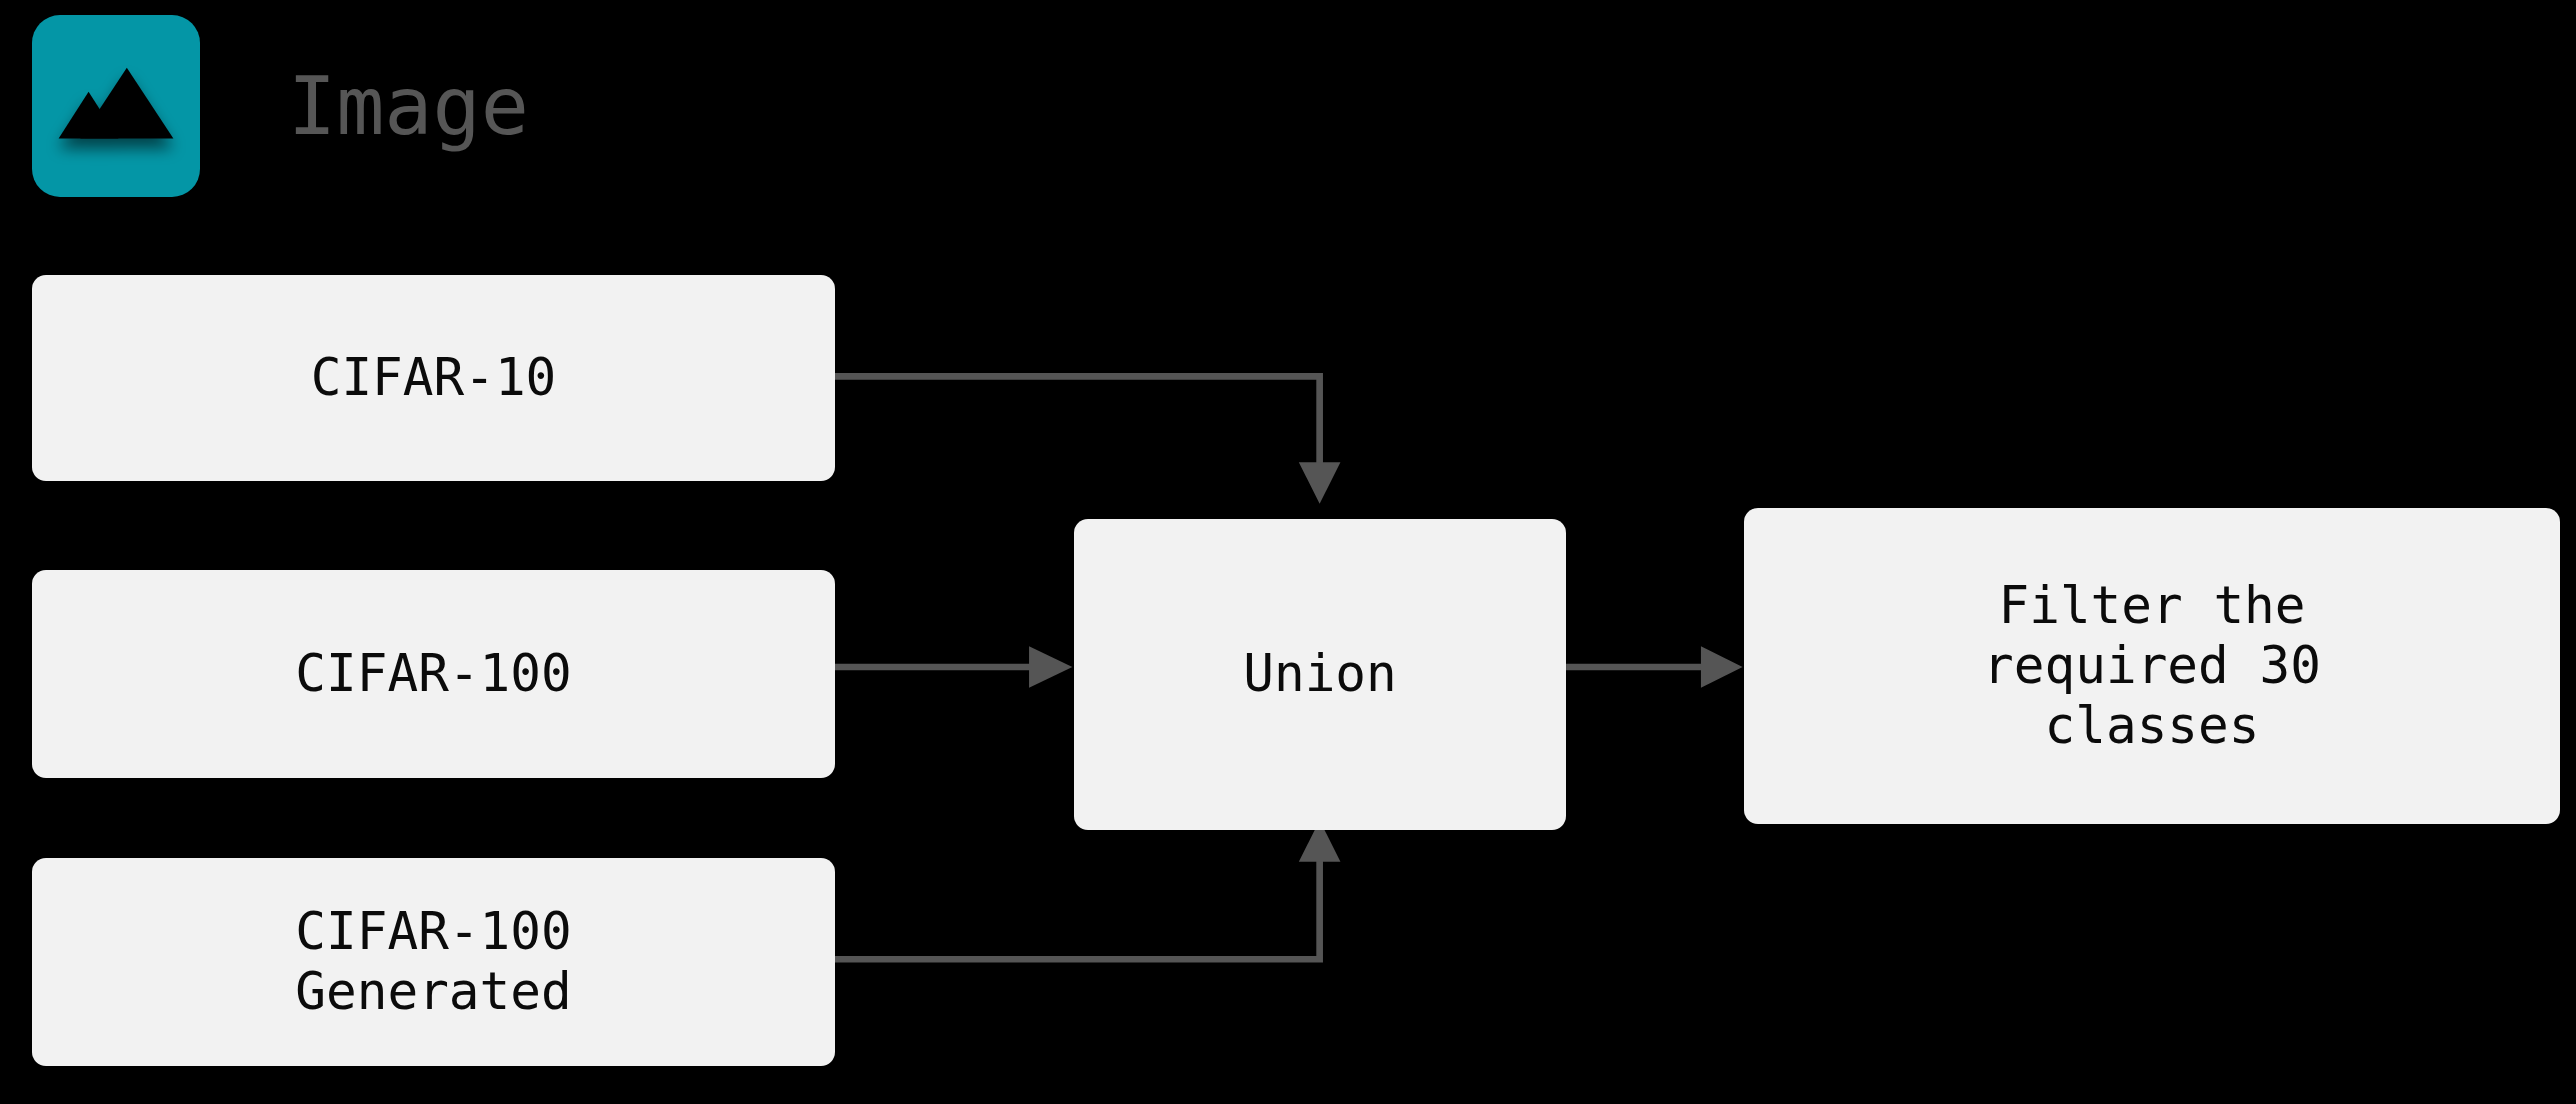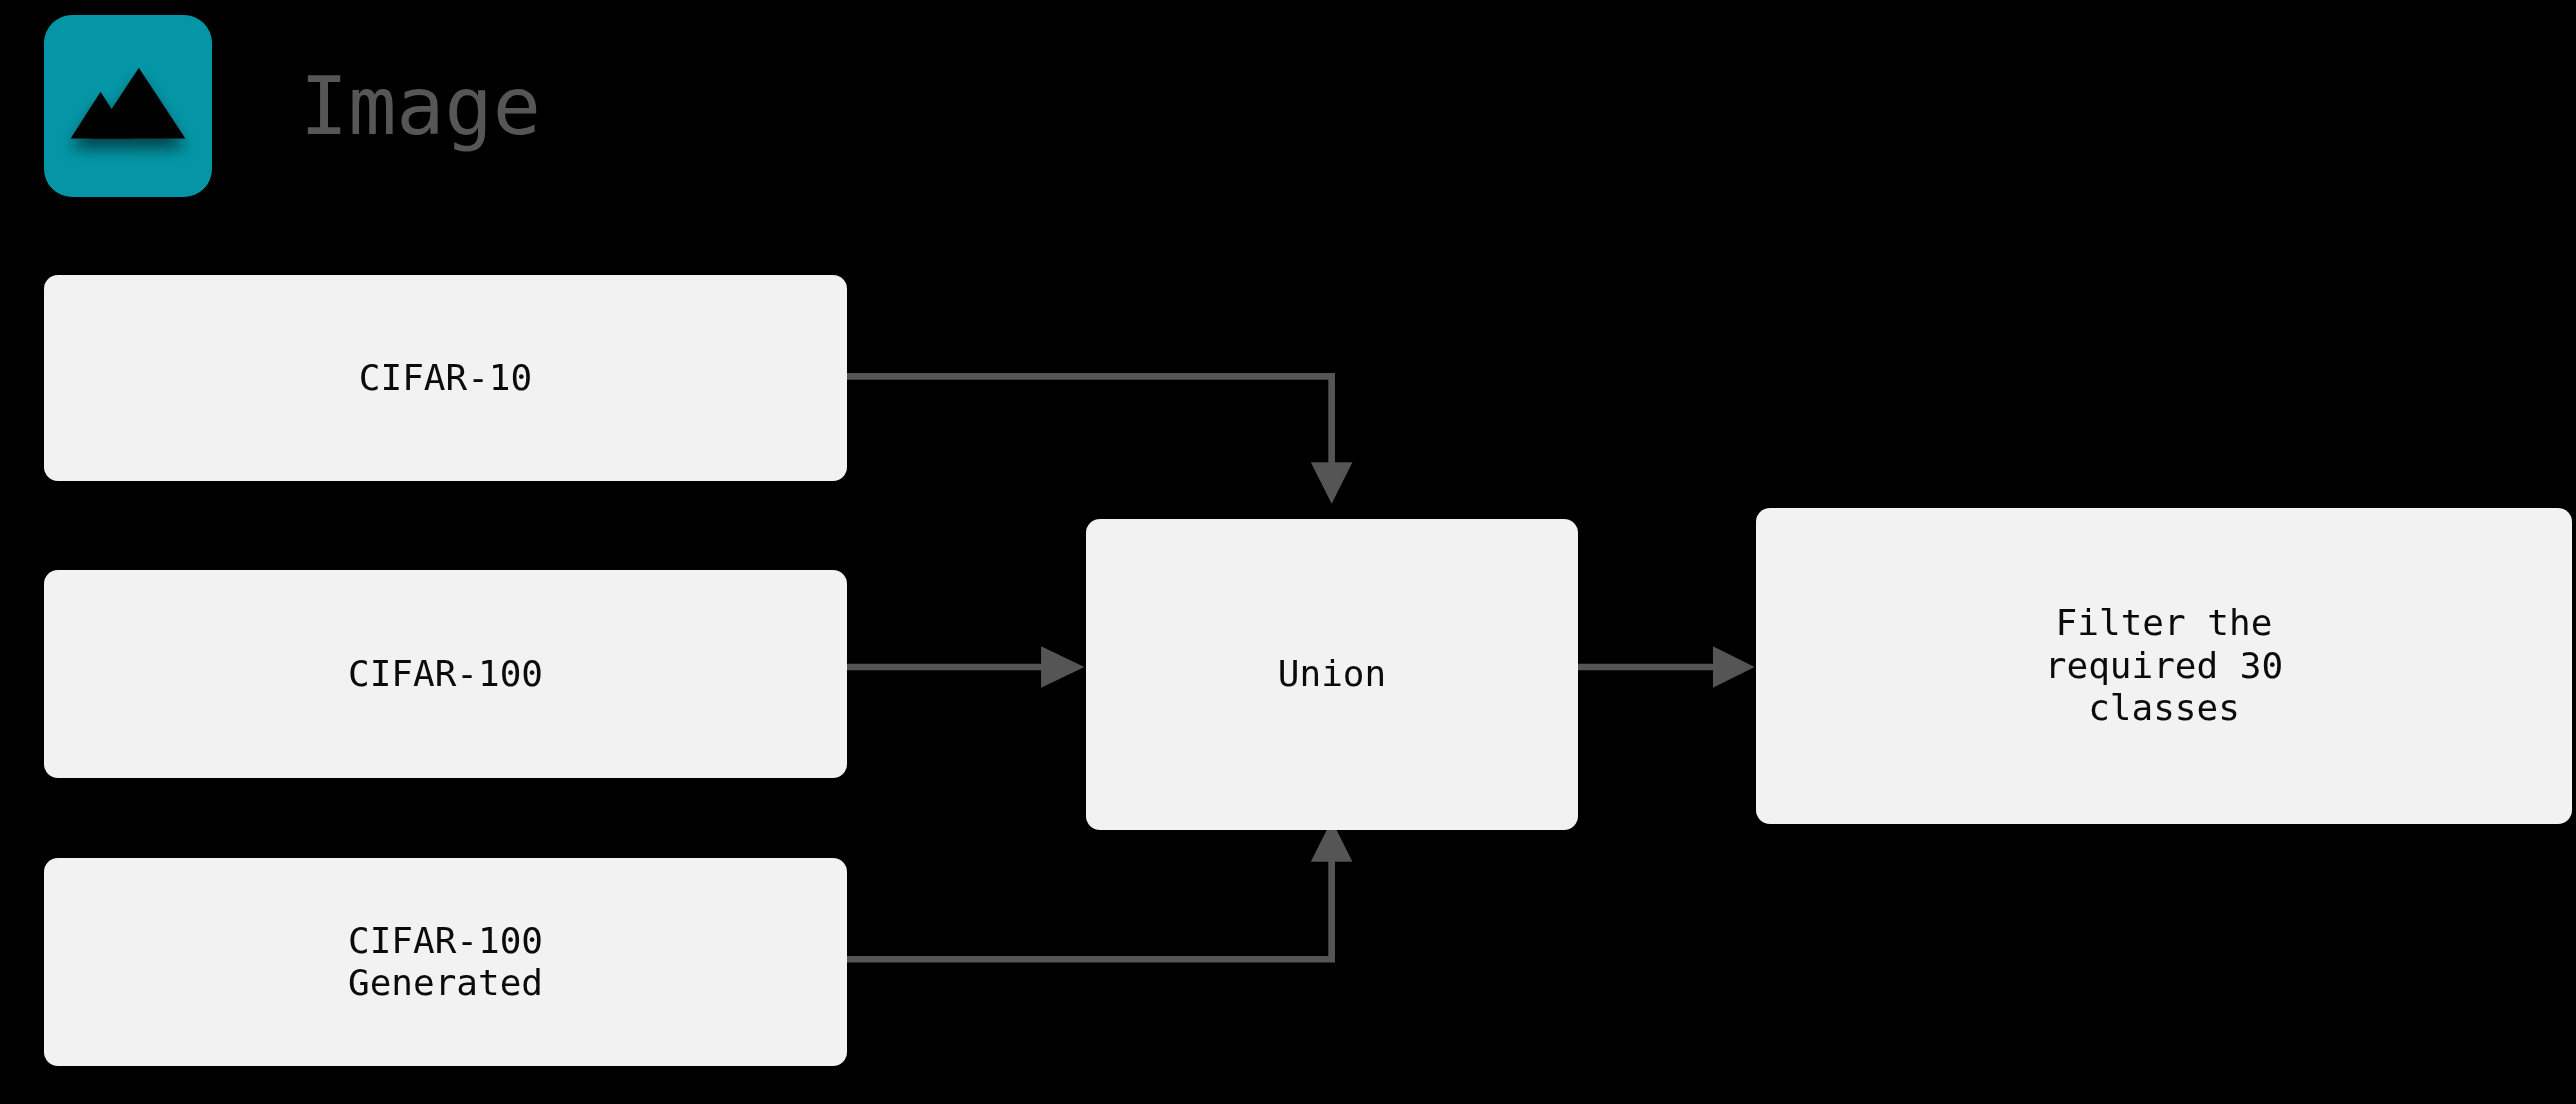--- a/index.html
+++ b/index.html
@@ -11,21 +11,21 @@
   body {
     width: 2576px;
     height: 1105px;
     position: relative;
     overflow: hidden;
     font-family: "DejaVu Sans Mono", "Liberation Mono", monospace;
   }
 
   #canvas {
     position: absolute;
-    left: 12px;
+    left: 0;
     top: 0;
     width: 2516px;
     height: 1105px;
     background: #000000;
   }
 
   
   .header {
     position: absolute;
     left: 32px;
@@ -59,21 +59,21 @@
   
   .node {
     position: absolute;
     background: #f2f2f2;
     border-radius: 14px;
     display: flex;
     align-items: center;
     justify-content: center;
     text-align: center;
     color: #0b0b0b;
-    font-size: 36px;
+    font-size: 51px;
     line-height: 1.18;
     font-family: "DejaVu Sans Mono", "Liberation Mono", monospace;
     box-sizing: border-box;
     padding: 5px 15px;
   }
   .node-label { white-space: pre-line; display: block; }
 
   #node-cifar10   { left: 32px;   top: 275px;  width: 803px;  height: 206px; }
   #node-cifar100  { left: 32px;   top: 570px;  width: 803px;  height: 208px; }
   #node-cifar100g { left: 32px;   top: 858px; width: 803px;  height: 208px; }

